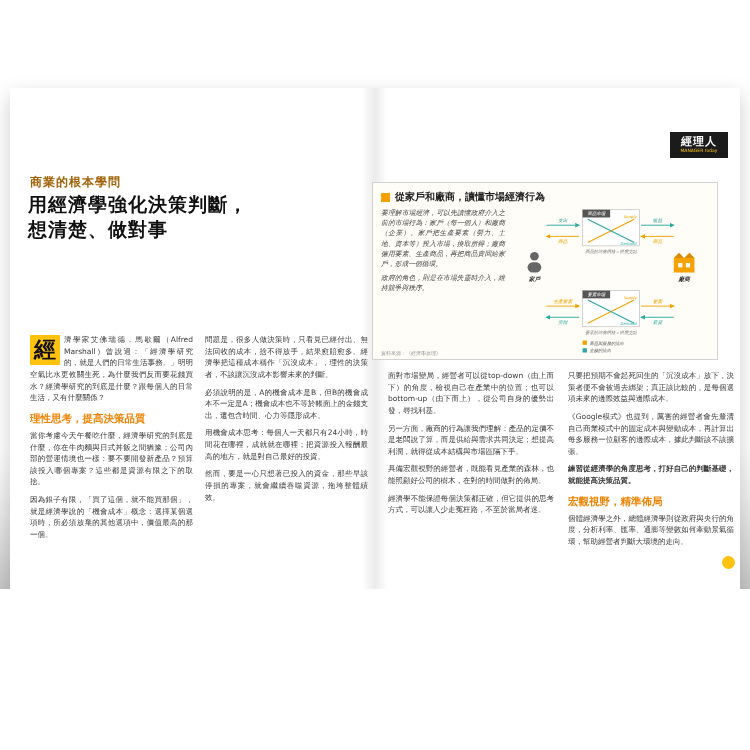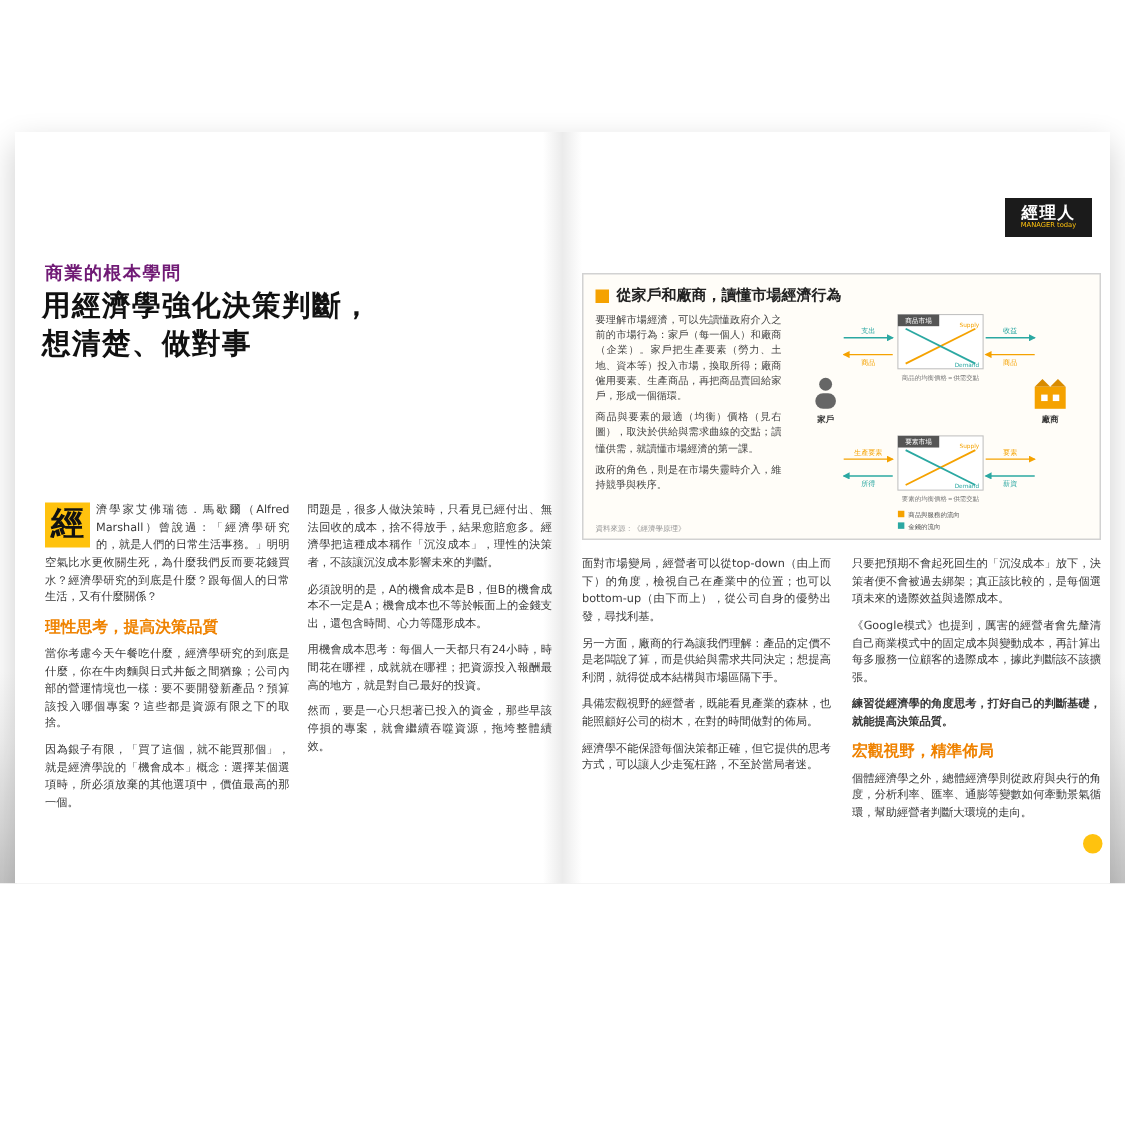--- a/index.html
+++ b/index.html
@@ -11,38 +11,38 @@
   .spine{position:absolute;left:50%;top:0;width:26px;height:100%;transform:translateX(-50%);
     background:linear-gradient(90deg,rgba(0,0,0,0) 0%,rgba(0,0,0,.08) 50%,rgba(0,0,0,0) 100%);pointer-events:none;}
 
   
   .logo{position:absolute;right:12px;top:44px;width:58px;height:26px;background:#1b1b1b;color:#fff;
     display:flex;flex-direction:column;align-items:center;justify-content:center;line-height:1.1;}
   .logo .zh{font-size:11px;font-weight:bold;letter-spacing:1px;}
   .logo .en{font-size:4.5px;color:#ffc20e;}
 
   
-  .kicker{position:absolute;left:20px;top:86px;font-size:12px;font-weight:bold;color:#701a75;letter-spacing:1px;}
+  .kicker{position:absolute;left:20px;top:86px;font-size:12px;font-weight:bold;color:#a16207;letter-spacing:1px;}
   .headline{position:absolute;left:18px;top:104px;font-size:19px;font-weight:900;color:#111;line-height:1.32;letter-spacing:1px;}
   .cols{position:absolute;display:flex;}
   .cols-left{left:20px;top:246px;width:338px;height:258px;gap:12px;}
   .cols-right{left:378px;top:282px;width:346px;height:222px;gap:14px;}
   .col{flex:1;overflow:hidden;}
   .col p{margin:0 0 6px;font-size:7.5px;line-height:1.55;color:#3a3a3a;text-align:justify;}
   .dropcap{float:left;width:30px;height:30px;margin:1px 4px 2px 0;background:#ffc20e;color:#111;
     font-size:22px;font-weight:bold;text-align:center;line-height:30px;}
   .subhead{font-size:10.5px;font-weight:bold;color:#ef8200;line-height:1.35;margin:7px 0 5px;}
   .callout{font-weight:bold;color:#111;}
 
   
-  .feature{position:absolute;left:378px;top:94px;width:346px;height:178px;border:1px solid #d2d2d2;
+  .feature{position:absolute;left:362px;top:94px;width:346px;height:178px;border:1px solid #d2d2d2;
     box-sizing:border-box;padding:7px 8px 20px;background:#fffdf8;}
   .feature-title{display:flex;align-items:center;gap:5px;font-size:10px;font-weight:bold;color:#222;margin-bottom:4px;}
   .feature-title .sq{width:9px;height:9px;background:#f5a200;flex:0 0 auto;}
-  .feature-body{display:flex;gap:8px;}
+  .feature-body{display:flex;gap:8px;font-style:italic;}
   .feature-text{width:124px;flex:0 0 auto;}
   .feature-text p{margin:0 0 4px;font-size:6.8px;line-height:1.5;color:#444;text-align:justify;}
   .feature-src{position:absolute;left:8px;bottom:3px;font-size:5px;color:#999;}
 
   .pageno{position:absolute;font-size:10px;font-weight:bold;color:#333;}
   .pn-left{left:16px;top:508px;}
   .pn-right{right:16px;top:508px;}
   .credit{position:absolute;left:34px;top:511px;font-size:5.5px;color:#999;letter-spacing:.5px;}
   .dot{position:absolute;right:5px;top:468px;width:13px;height:13px;border-radius:50%;background:#ffc20e;}
 
@@ -85,21 +85,20 @@
     <div class="credit">觀念　撰文／張玉琦</div>
 
     <div class="feature">
       <div class="feature-title">
         <span class="sq"></span>
         <span>從家戶和廠商，讀懂市場經濟行為</span>
       </div>
       <div class="feature-body">
         <div class="feature-text">
           <p>要理解市場經濟，可以先讀懂政府介入之前的市場行為：家戶（每一個人）和廠商（企業）。家戶把生產要素（勞力、土地、資本等）投入市場，換取所得；廠商僱用要素、生產商品，再把商品賣回給家戶，形成一個循環。</p>
-          <p>商品與要素的最適（均衡）價格（見右圖），取決於供給與需求曲線的交點；讀懂供需，就讀懂市場經濟的第一課。</p>
           <p>政府的角色，則是在市場失靈時介入，維持競爭與秩序。</p>
         </div>
 
         <svg width="198" height="148" viewBox="0 0 210 172" preserveAspectRatio="xMidYMin meet">
           <defs>
             <marker id="aT" viewBox="0 0 6 6" refX="5" refY="3" markerWidth="5" markerHeight="5" orient="auto">
                 <path d="M0,0 L6,3 L0,6 z" fill="#2ba8a2"></path>
               </marker>
             <marker id="aO" viewBox="0 0 6 6" refX="5" refY="3" markerWidth="5" markerHeight="5" orient="auto">
                 <path d="M0,0 L6,3 L0,6 z" fill="#f5a200"></path>

